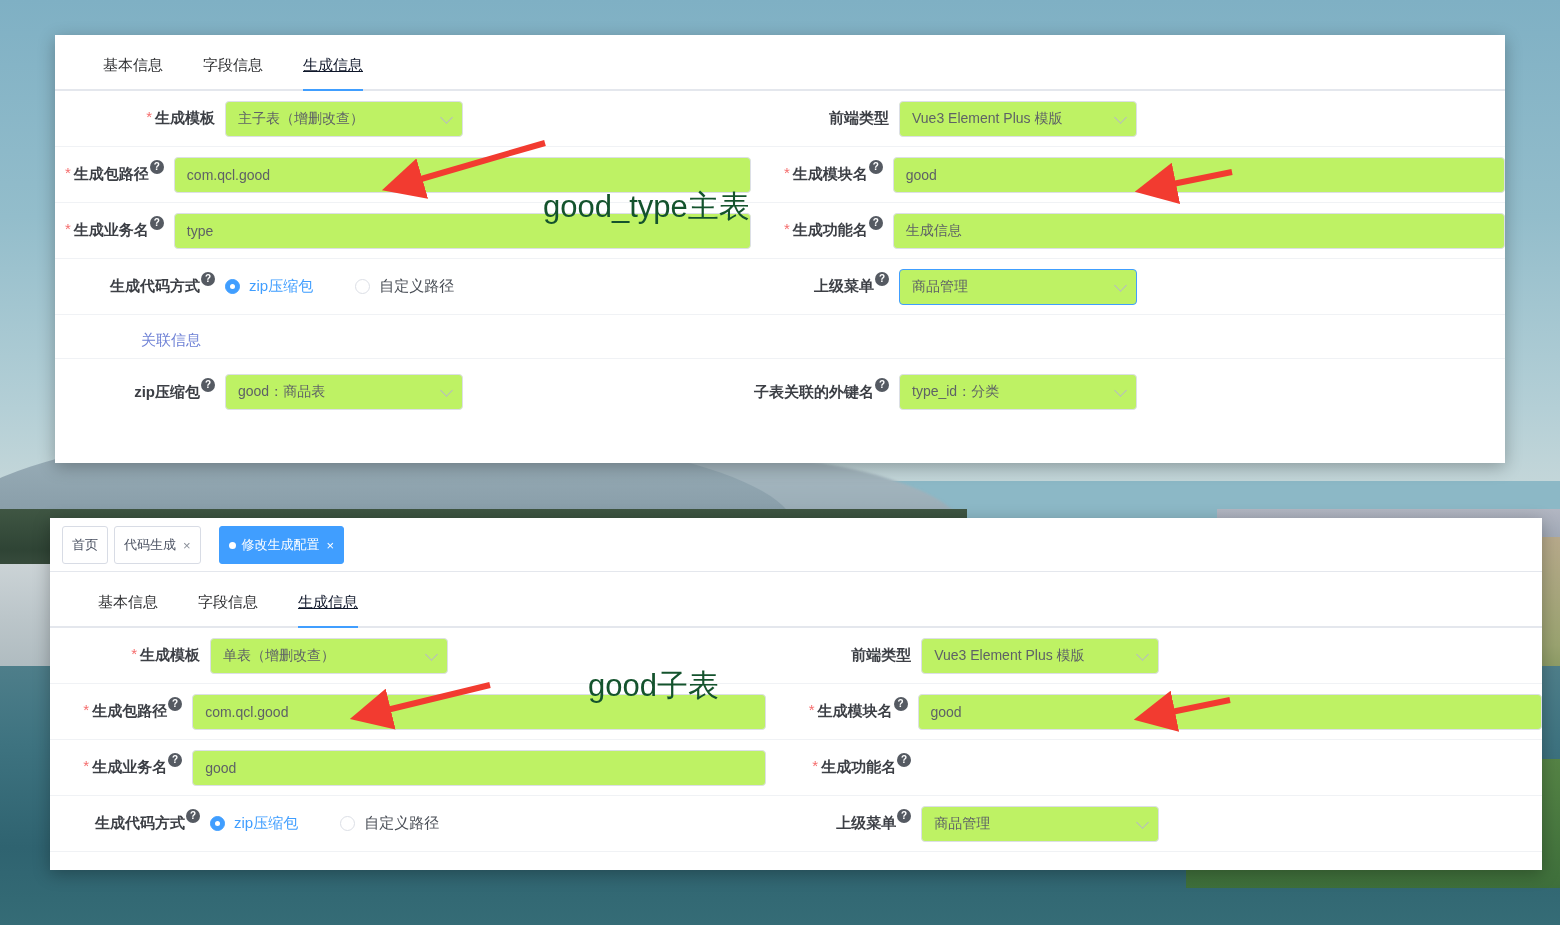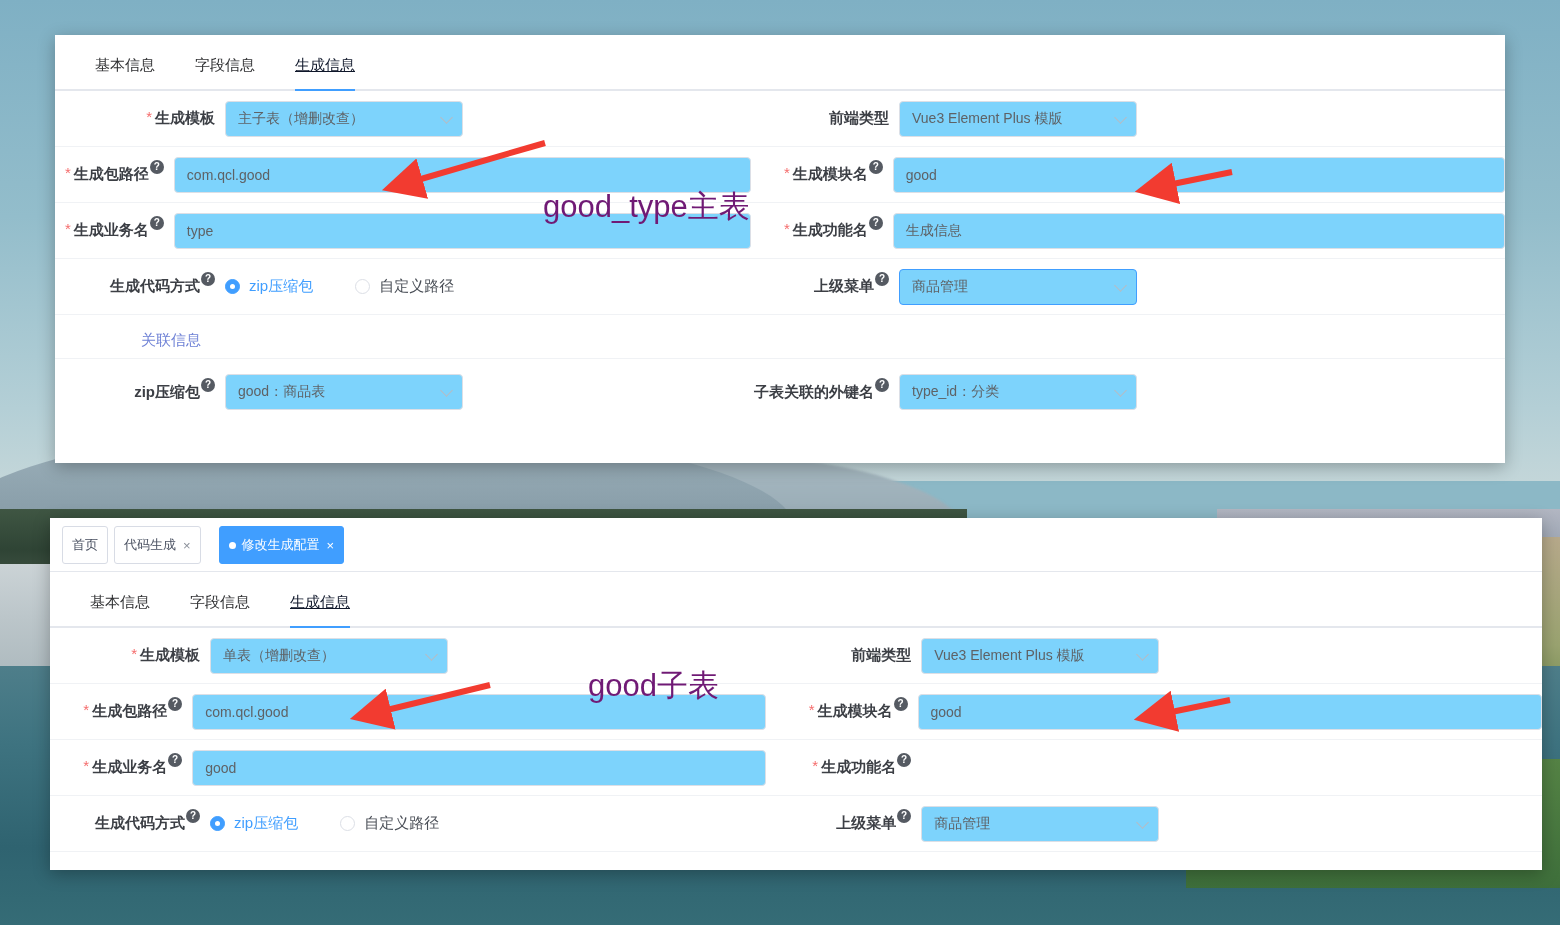--- a/index.html
+++ b/index.html
@@ -90,21 +90,21 @@
   }
   .tag.active .tag-close { color: #fff; }
   .tag .dot {
     width: 7px; height: 7px; border-radius: 50%;
     background: #fff; display: inline-block; margin-right: 6px;
   }
 
   
   .tabs {
     display: flex; align-items: flex-end;
-    padding: 0 20px;
+    padding: 0 28px;
     border-bottom: 2px solid #e4e7ed;
     height: 56px;
   }
   .tab {
     font-size: 15px; color: #303133;
     padding: 0 20px 14px 20px;
     position: relative; cursor: pointer;
   }
   .tab.active { color: #0f172a; text-decoration: underline; }
   .tab.active::after {
@@ -137,21 +137,21 @@
     width: 14px; height: 14px; border-radius: 50%;
     background: #555a62; color: #fff;
     font-size: 10px; line-height: 14px; text-align: center;
     font-weight: bold; vertical-align: super;
     margin-left: 1px; position: relative; top: -5px;
   }
 
   
   .ctl {
     height: 36px; border: 1px solid #dcdfe6; border-radius: 4px;
-    background: #7dd3fc; display: flex; align-items: center;
+    background: #bef264; display: flex; align-items: center;
     padding: 0 12px; font-size: 14px; color: #5e6266;
     position: relative;
   }
   .ctl.focused { border-color: #409eff; }
   .ctl .caret {
     position: absolute; right: 11px; top: 50%;
     width: 9px; height: 9px; margin-top: -6px;
     border-right: 1.4px solid #b7bbc2;
     border-bottom: 1.4px solid #b7bbc2;
     transform: rotate(45deg);
@@ -179,21 +179,21 @@
   
   .section-head {
     padding: 16px 0 8px 86px;
     font-size: 15px; color: #6f82d6;
     border-bottom: 1px solid #f0f2f5;
   }
 
   
   .anno {
     position: absolute;
-    color: #701a75;
+    color: #14532d;
     font-size: 31px;
     white-space: nowrap;
     pointer-events: none;
   }
   .arrow { position: absolute; pointer-events: none; overflow: visible; }
 </style>
 </head>
 <body>
 
 <div id="desktop">

